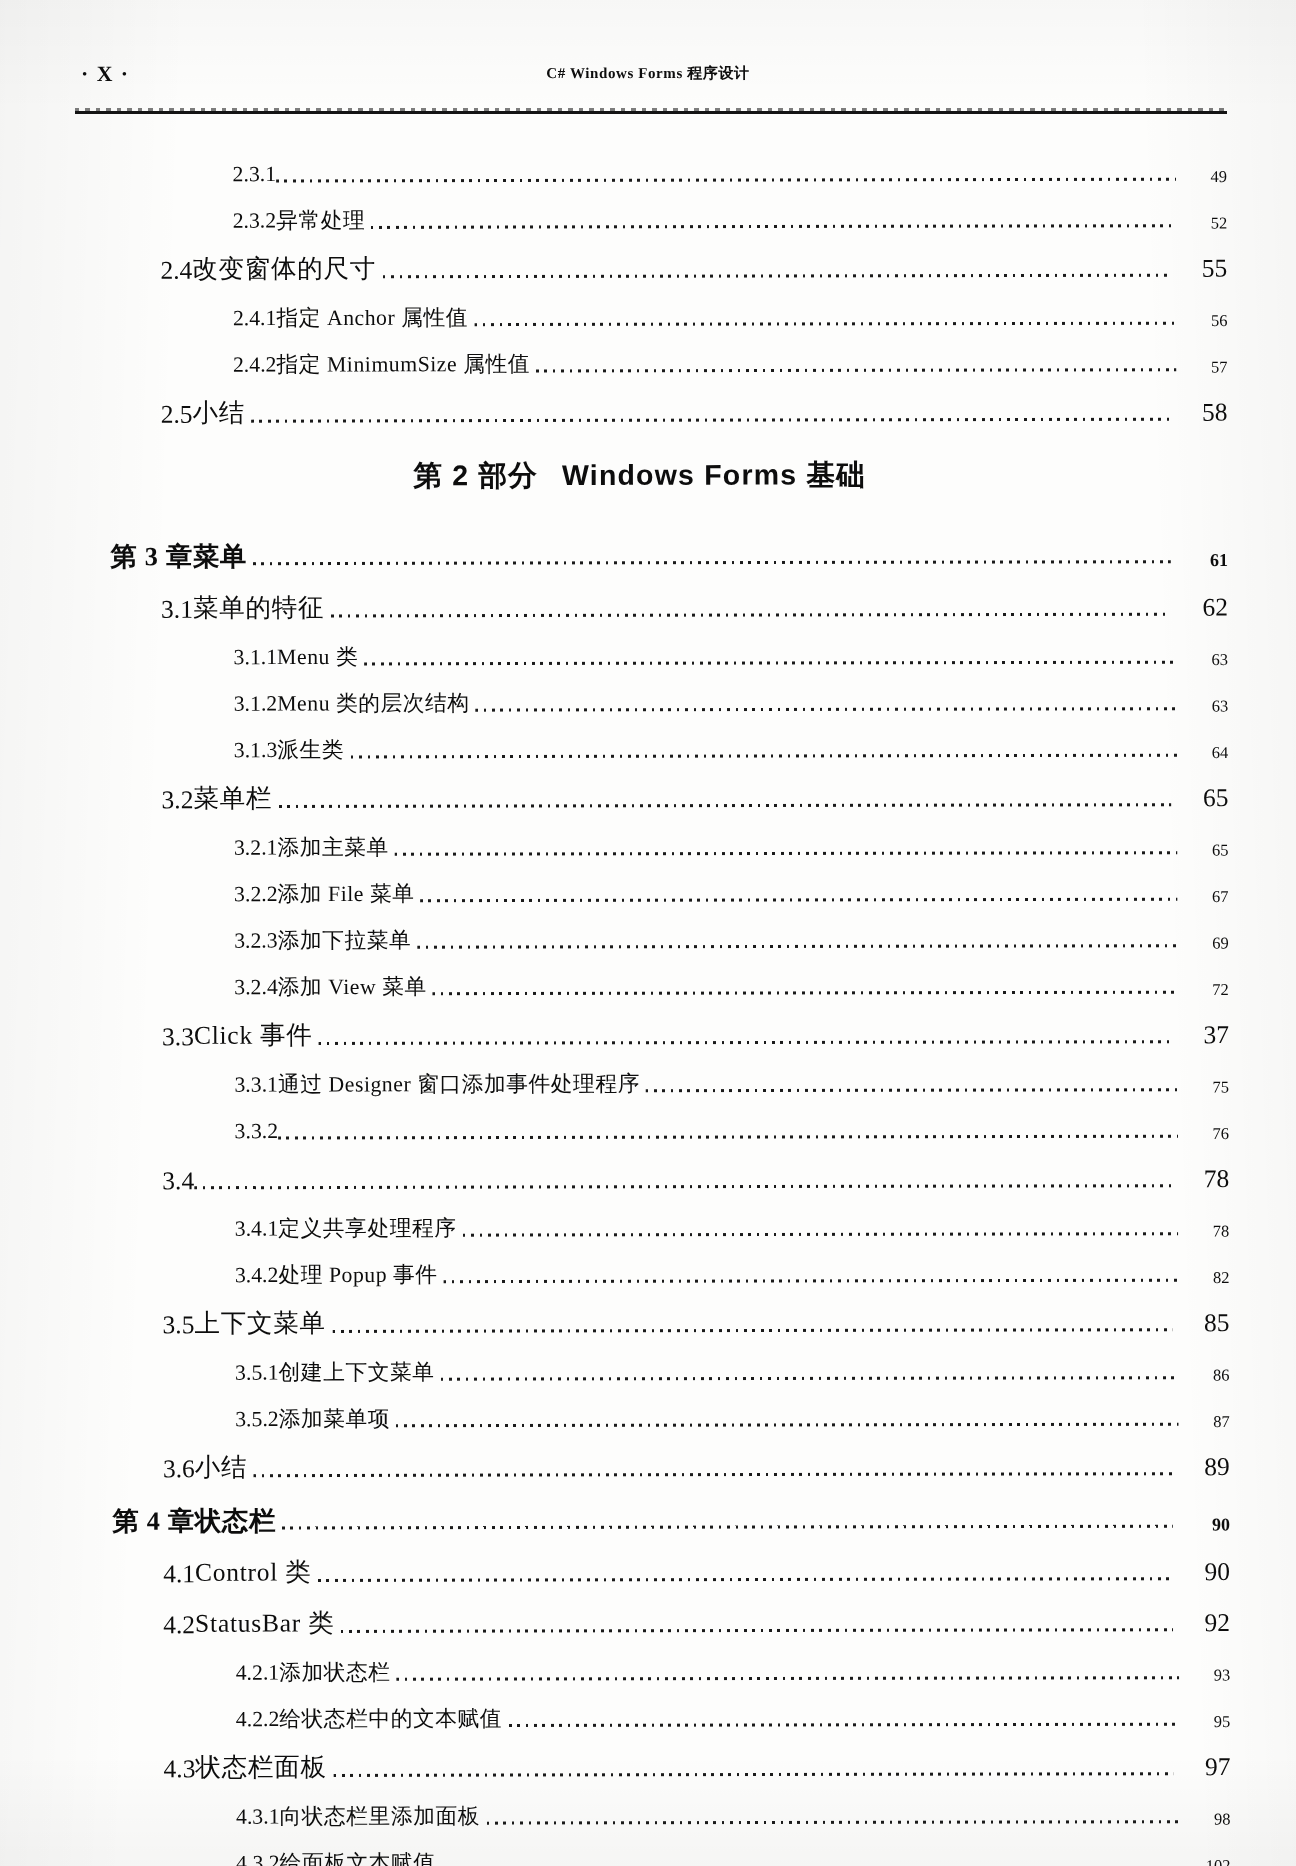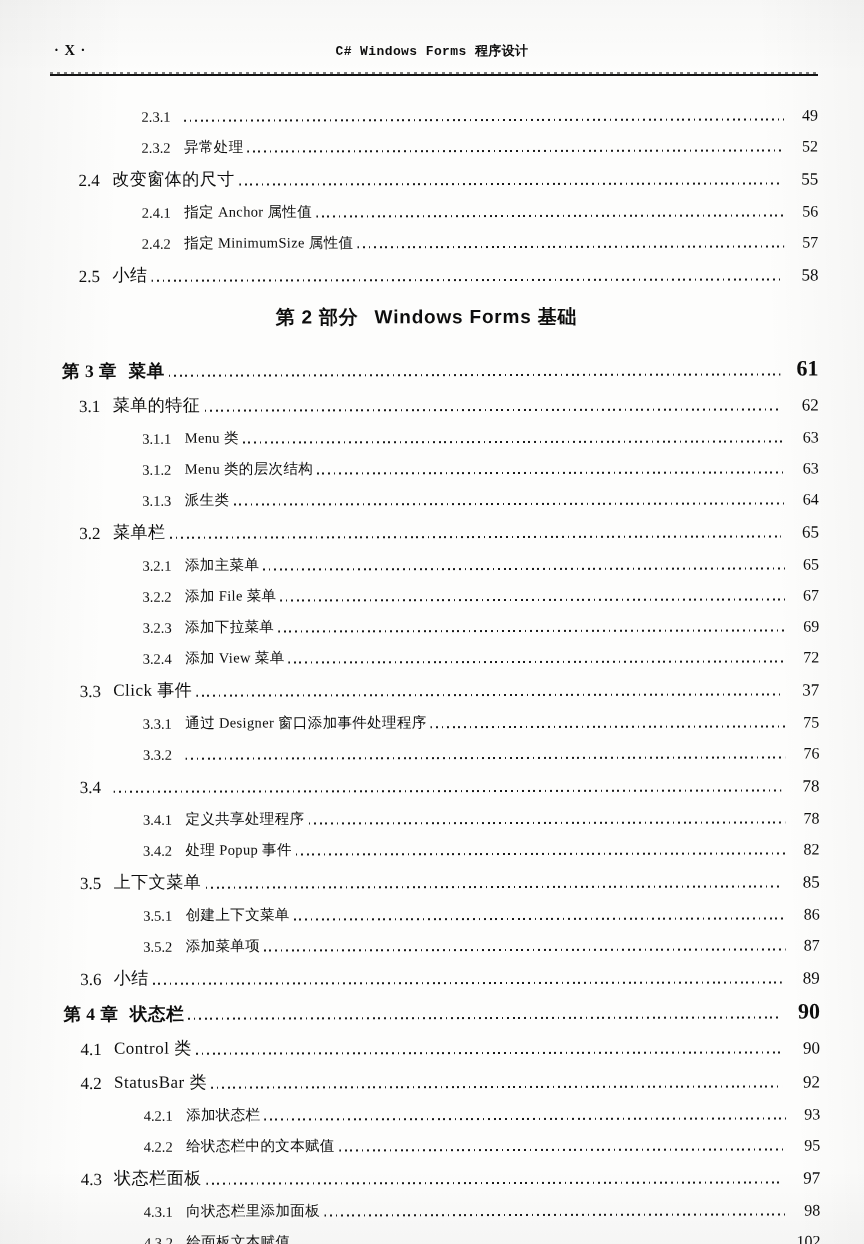--- a/index.html
+++ b/index.html
@@ -51,23 +51,23 @@
     font-weight: bold;
     letter-spacing: 1px;
     font-family: "Liberation Serif", serif;
   }
   .runhead-title {
     position: absolute;
     left: 0;
     right: 0;
     top: 0;
     text-align: center;
-    font-size: 13px;
+    font-size: 10px;
     font-weight: bold;
-    font-family: Liberation Mono, monospace;
+    font-family: Liberation Serif, serif;
     letter-spacing: 0.4px;
   }
   .runhead-rule {
     position: absolute;
     left: 50px;
     right: 46px;
     top: 74px;
     height: 2.4px;
     background: #141414;
   }
@@ -96,21 +96,21 @@
 
   .row {
     display: flex;
     align-items: flex-end;
     height: 31px;
     white-space: nowrap;
   }
 
   .num {
     flex: 0 0 auto;
-    text-align: center;
+    text-align: right;
   }
   .title {
     flex: 0 0 auto;
     padding-right: 4px;
   }
   .leader {
     flex: 1 1 auto;
     position: relative;
     height: 1em;
     overflow: hidden;
@@ -138,48 +138,48 @@
   .row.chapter {
     font-weight: bold;
     font-size: 17.5px;
     height: 36px;
   }
   .row.chapter .num {
     width: 78px;
     letter-spacing: 0.5px;
   }
   .row.chapter .title { letter-spacing: 0.6px; }
-  .row.chapter .pg { min-width: 34px; font-size: 22px; }
+  .row.chapter .pg { min-width: 34px; font-size: 12px; }
   .row.chapter .leader::before { bottom: 0.34em; height: 2.2px; }
 
   
   .row.section {
     font-size: 17px;
     height: 34px;
   }
   .row.section .num {
     width: 46px;
-    margin-left: 16px;
+    margin-left: 32px;
     font-family: "Liberation Serif", serif;
   }
   .row.section .title { letter-spacing: 0.5px; }
   .row.section .pg { min-width: 34px; }
 
   
   .row.subsection {
     font-size: 14.5px;
     height: 31px;
   }
   .row.subsection .num {
     width: 56px;
     margin-left: 78px;
     font-family: "Liberation Serif", serif;
   }
   .row.subsection .title { letter-spacing: 0.35px; }
-  .row.subsection .pg { min-width: 30px; font-size: 16px; }
+  .row.subsection .pg { min-width: 30px; font-size: 11px; }
   .row.subsection .leader::before { bottom: 0.28em; height: 1.7px; }
 
   
   .part-heading {
     text-align: center;
     font-family: "Liberation Sans", "DejaVu Sans", sans-serif;
     font-weight: bold;
     font-size: 19px;
     letter-spacing: 0.8px;
     padding: 18px 0 16px 0;

